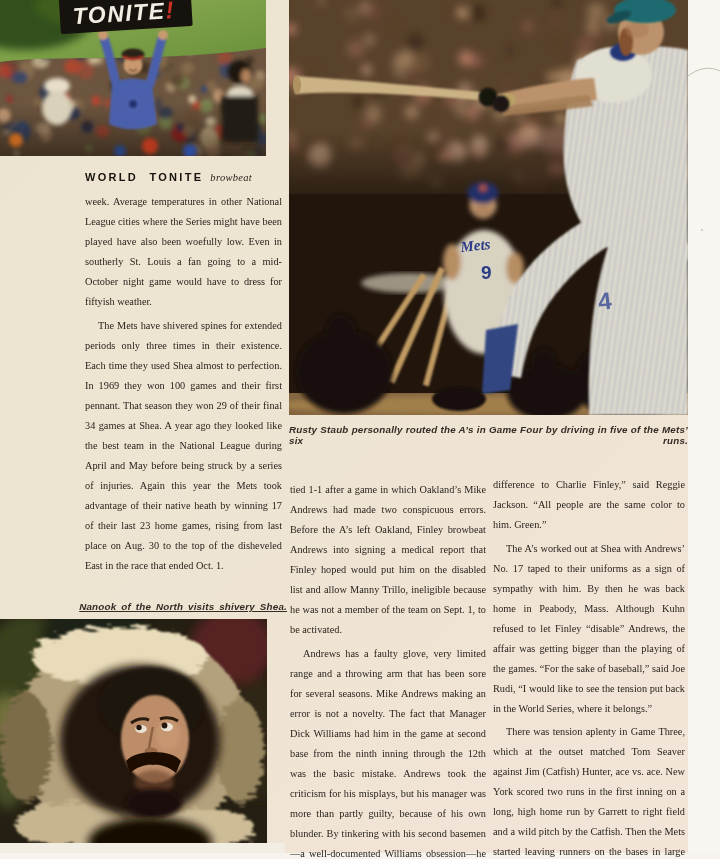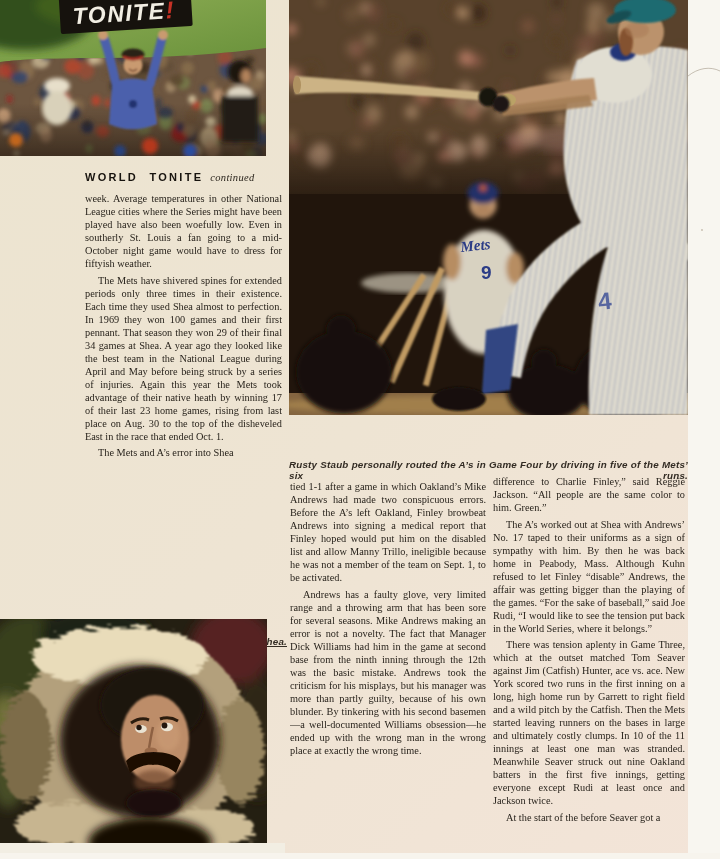--- a/index.html
+++ b/index.html
@@ -9,27 +9,27 @@
     font-family:"Liberation Serif",serif;color:#29241d;
   }
   .abs{position:absolute;}
   .photo{position:absolute;overflow:hidden;}
   #photo-tonite{left:0;top:0;width:266px;height:156px;}
   #photo-batter{left:289px;top:0;width:399px;height:415px;}
   #photo-nanook{left:0;top:619px;width:267px;height:224px;}
   #section-header{left:85px;top:171px;font-family:"Liberation Sans",sans-serif;font-size:11px;color:#17130e;white-space:nowrap;}
   #section-header .t{font-weight:bold;letter-spacing:2.3px;word-spacing:6px;}
   #section-header .c{font-family:"Liberation Serif",serif;font-style:italic;font-weight:normal;font-size:10.5px;margin-left:7px;letter-spacing:.3px;color:#2a241c;}
-  .col{position:absolute;font-size:10.3px;line-height:13px;text-align:justify;overflow:hidden;}
+  .col{position:absolute;font-size:10.3px;line-height:20px;text-align:justify;overflow:hidden;}
   .col p{margin:0 0 3.5px;text-indent:13px;}
   .col p:first-child{text-indent:0;}
   #col-left{left:85px;top:192px;width:197px;height:392px;}
   #col-mid{left:290px;top:480px;width:196px;height:400px;}
   #col-right{left:493px;top:475px;width:192px;height:400px;}
-  .caption{position:absolute;font-family:"Liberation Sans",sans-serif;font-weight:bold;font-style:italic;font-size:9.8px;color:#332c24;letter-spacing:.2px;margin-top:35px;}
+  .caption{position:absolute;font-family:"Liberation Sans",sans-serif;font-weight:bold;font-style:italic;font-size:9.8px;color:#332c24;letter-spacing:.2px;}
   #caption-staub{left:289px;top:424px;width:399px;text-align:justify;text-align-last:justify;}
   #caption-nanook{left:20px;top:601px;width:267px;text-align:right;word-spacing:2px;text-decoration:underline;}
   #paper-right{left:688px;top:0;width:32px;height:859px;background:#f8f6f0;}
   #paper-bottom{left:0;top:853px;width:720px;height:6px;background:#f7f4ed;}
   #paper-bl{left:0;top:843px;width:285px;height:12px;background:#f2eee3;}
   svg{display:block;}
 </style>
 </head>
 <body>
 
@@ -437,21 +437,21 @@
     <ellipse cx="348" cy="30" rx="12" ry="8" fill="#b0805a" opacity="0.5" filter="url(#b-b1)"></ellipse>
     <ellipse cx="356" cy="10" rx="31" ry="13" fill="#1e7078" filter="url(#b-b1)"></ellipse>
     <ellipse cx="330" cy="17" rx="13" ry="5" transform="rotate(-20 330 17)" fill="#155158" filter="url(#b-b1)"></ellipse>
     <text x="310" y="310" transform="rotate(-6 310 310)" font-family="Liberation Sans, sans-serif" font-weight="bold" font-size="24" fill="#3a4f9e" opacity="0.8">4</text>
   </g>
   <rect x="0" y="0" width="399" height="415" fill="#3a2414" opacity="0.06"></rect>
 </svg>
 </div>
 
 <div class="abs" id="section-header">
-  <span class="t">WORLD TONITE</span><span class="c">continued</span>
+  <span class="t">WORLD TONITE</span><span class="c">browbeat</span>
 </div>
 
 <div class="col" id="col-left">
     <p>week. Average temperatures in other National League cities where the Series might have been played have also been woefully low. Even in southerly St. Louis a fan going to a mid-October night game would have to dress for fiftyish weather.</p>
     <p>The Mets have shivered spines for extended periods only three times in their existence. Each time they used Shea almost to perfection. In 1969 they won 100 games and their first pennant. That season they won 29 of their final 34 games at Shea. A year ago they looked like the best team in the National League during April and May before being struck by a series of injuries. Again this year the Mets took advantage of their native heath by winning 17 of their last 23 home games, rising from last place on Aug. 30 to the top of the disheveled East in the race that ended Oct. 1.</p>
     <p>The Mets and A’s error into Shea</p>
   </div>
 <div class="col" id="col-mid">
     <p>tied 1-1 after a game in which Oakland’s Mike Andrews had made two conspicuous errors. Before the A’s left Oakland, Finley browbeat Andrews into signing a medical report that Finley hoped would put him on the disabled list and allow Manny Trillo, ineligible because he was not a member of the team on Sept. 1, to be activated.</p>
     <p>Andrews has a faulty glove, very limited range and a throwing arm that has been sore for several seasons. Mike Andrews making an error is not a novelty. The fact that Manager Dick Williams had him in the game at second base from the ninth inning through the 12th was the basic mistake. Andrews took the criticism for his misplays, but his manager was more than partly guilty, because of his own blunder. By tinkering with his second basemen—a well-documented Williams obsession—he ended up with the wrong man in the wrong place at exactly the wrong time.</p>

